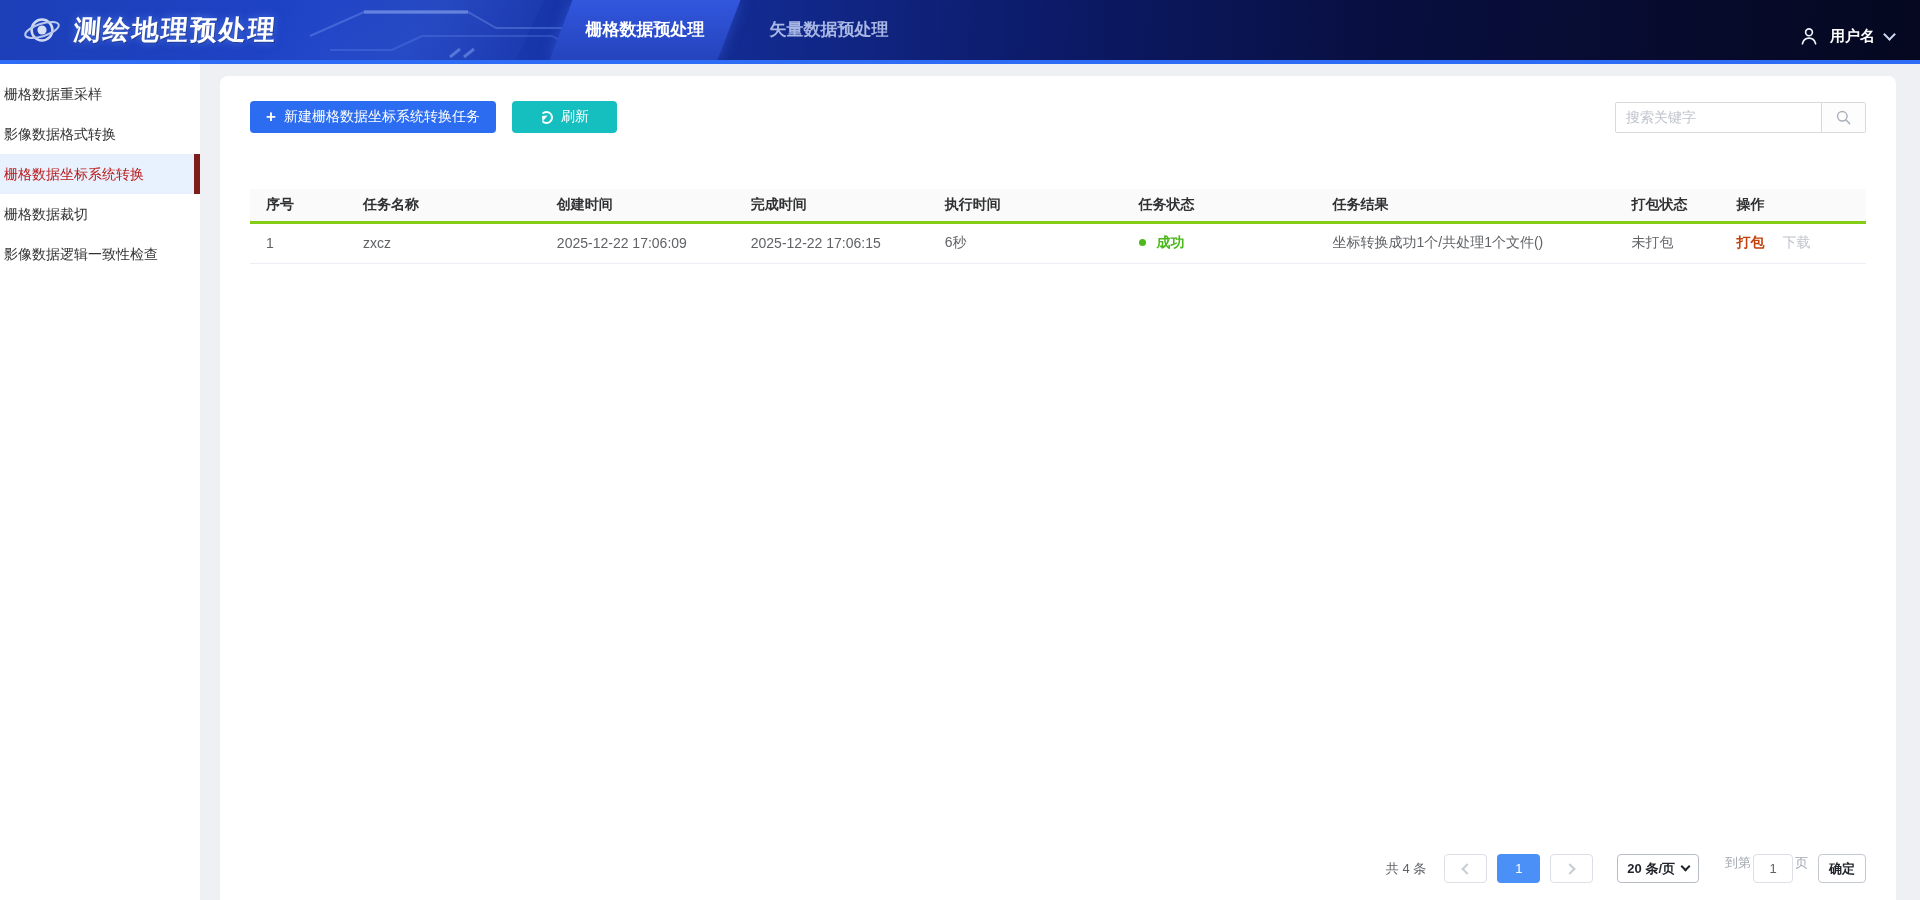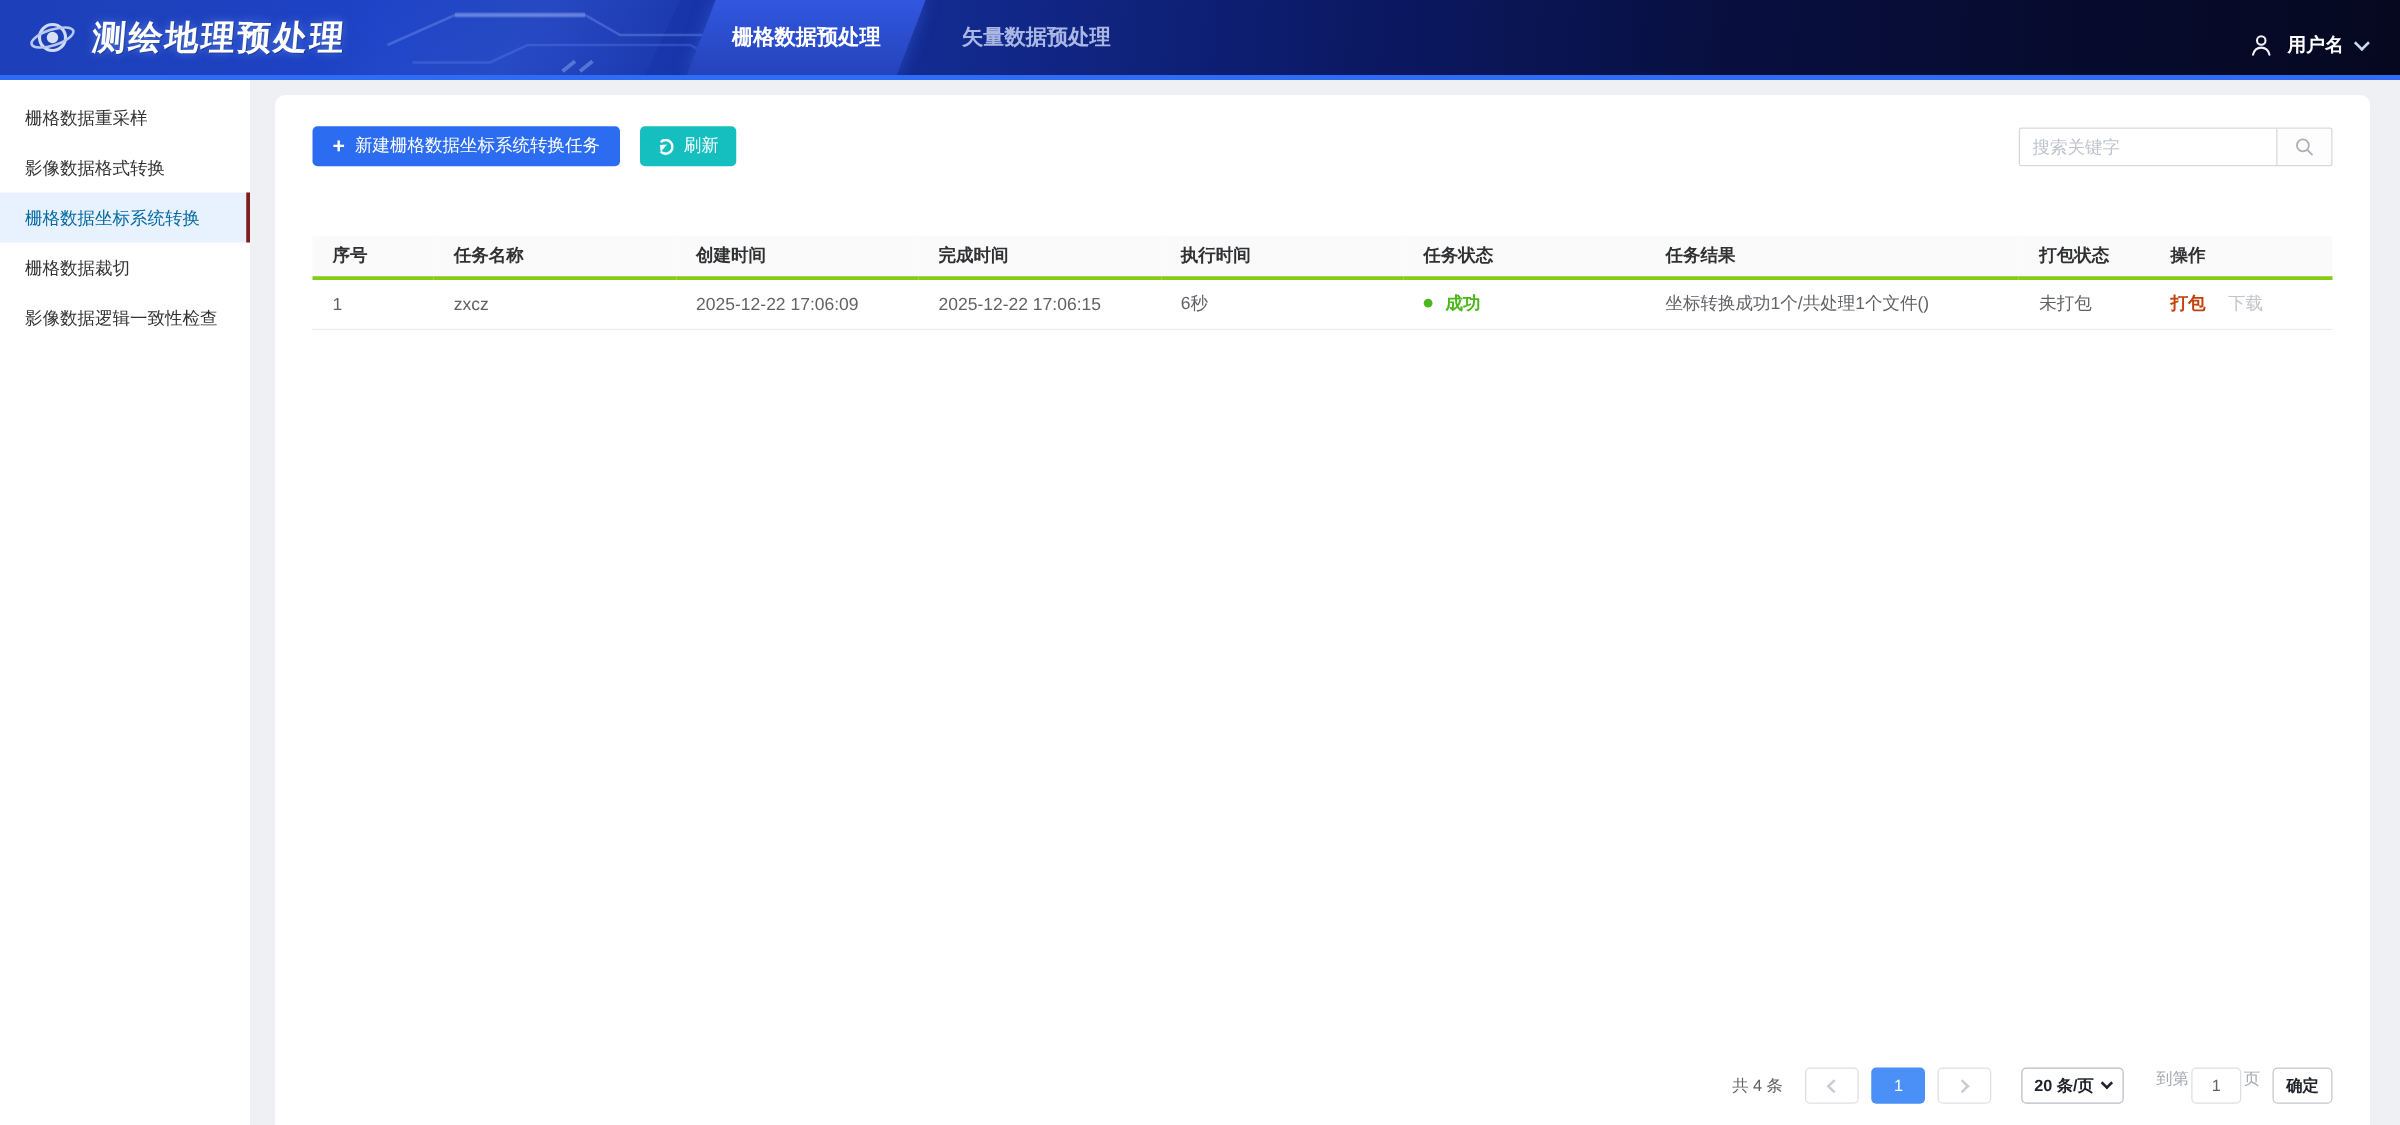--- a/index.html
+++ b/index.html
@@ -59,46 +59,46 @@
     width:9px; height:9px; border-right:2px solid #cfd8f2; border-bottom:2px solid #cfd8f2;
     transform:rotate(45deg); margin-top:-4px;
   }
 
   
   .sidebar {
     position:absolute; left:0; top:64px; width:200px; height:836px;
     background:#fff; padding-top:10px; z-index:5;
   }
   .side-item {
-    height:40px; line-height:40px; padding-left:20px; font-size:14px; color:#333;
+    height:40px; line-height:40px; padding-left:4px; font-size:14px; color:#333;
     cursor:pointer; white-space:nowrap;
   }
   .side-item.active {
-    background:#e8f1fe; color:#0369a1; border-right:3px solid #7f1d1d;
+    background:#e8f1fe; color:#b91c1c; border-right:6px solid #7f1d1d;
   }
 
   
   .main {
     position:absolute; left:200px; top:64px; width:1720px; height:836px;
     padding:12px 24px 0 20px; background:#eef0f4;
   }
   .card {
     position:relative; width:100%; height:100%;
     background:#fff; border-radius:8px 8px 0 0;
     padding:25px 30px 0 30px;
   }
 
   .toolbar { display:flex; align-items:center; }
   .btn {
     height:32px; border:none; border-radius:4px; color:#fff; font-size:14px;
     display:inline-flex; align-items:center; gap:8px; padding:0 16px;
     cursor:pointer; font-family:inherit; white-space:nowrap;
   }
   .btn-primary { background:#2b6cf0; }
-  .btn-refresh { background:#15bfc0; margin-left:16px; padding:0 14px; }
+  .btn-refresh { background:#15bfc0; margin-left:16px; padding:0 28px; }
   .plus-icon { font-size:17px; font-weight:bold; line-height:1; margin-top:-2px; }
   .refresh-icon {
     width:13px; height:13px; border:2px solid #fff; border-radius:50%;
     border-left-color:transparent; position:relative; display:inline-block;
   }
   .refresh-icon::before {
     content:""; position:absolute; left:-4px; top:-1px;
     border:4px solid transparent; border-right-color:#fff;
     transform:rotate(40deg);
   }

